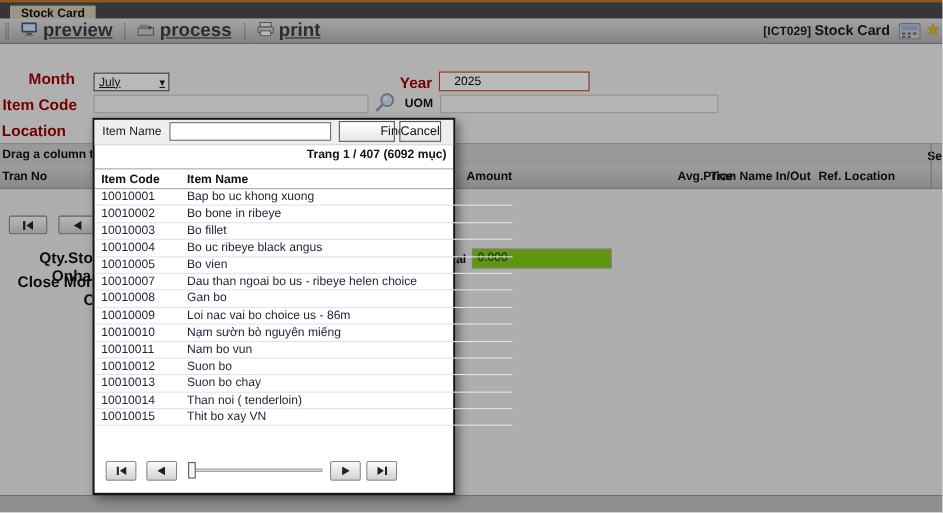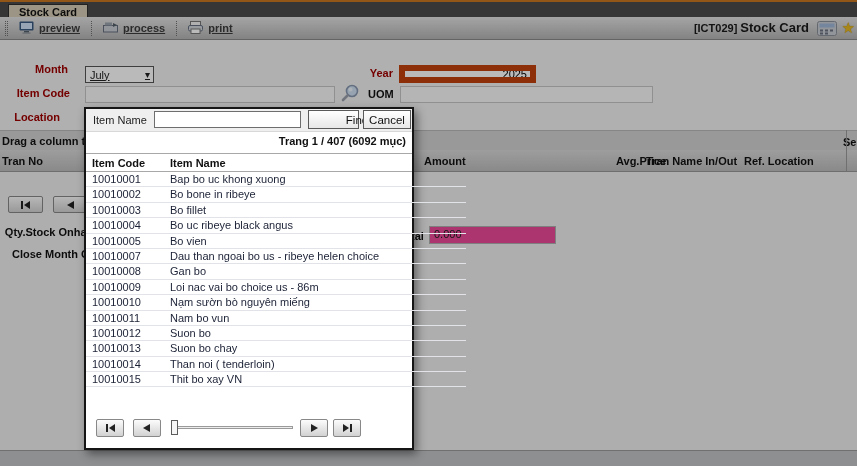--- a/index.html
+++ b/index.html
@@ -10,35 +10,35 @@
 
   
   .topline { left:0; top:0; width:857px; height:2px; background:#c87820; }
   .tabrow { left:0; top:2px; width:857px; height:15px; background:#4a4a4a; }
   .tab { left:8px; top:2px; height:15px; padding:1px 10px 0 10px; background:#d6cdb8; border:1px solid #2e2e2e; border-bottom:none; font-weight:bold; font-size:11px; color:#111; }
 
   
   .toolbar { left:0; top:17px; width:857px; height:23px; background:linear-gradient(#e2e2e2,#b4b4b4); border-bottom:1px solid #8a8a8a; display:flex; align-items:center; }
   .tb-sep { border-left:1px dotted #6e6e6e; height:15px; margin:0 5px; }
   .tb-btn { display:flex; align-items:center; gap:5px; padding:0 6px; cursor:pointer; }
-  .tb-btn span.lbl { font-weight:bold; font-size:11px; color:#3c3c3c; text-decoration:underline; }
+  .tb-btn span.lbl { font-weight:bold; font-size:17px; color:#3c3c3c; text-decoration:underline; }
   .tb-title { position:absolute; right:48px; top:3px; width:400px; text-align:right; white-space:nowrap; }
   .tb-title .code { font-weight:bold; font-size:11px; color:#1a1a1a; }
   .tb-title .name { font-weight:bold; font-size:13px; color:#1a1a1a; }
   .tb-ico-right { position:absolute; top:4px; }
   .star { color:#e6b821; font-size:15px; line-height:14px; text-shadow:0 0 1px #8a6d10; }
 
   
-  .rlabel { font-weight:bold; color:#a00000; font-size:11px; text-align:right; }
+  .rlabel { font-weight:bold; color:#a00000; font-size:14px; text-align:right; }
   .blabel { font-weight:bold; color:#111; font-size:11px; }
-  .field-box { background:#fff; border:6px solid #c2410c; font-size:11px; padding:0 3px; font-family:"Liberation Sans",sans-serif;text-align:right; }
+  .field-box { background:#fff; border:1px solid #c2410c; font-size:11px; padding:0 13px; font-family:"Liberation Sans",sans-serif; }
   .field-flat { background:#f8f8f8; border:1px solid #c6c6c6; }
   .select { background:#fff; border:1px solid #555; display:flex; align-items:center; justify-content:space-between; padding:0 3px 0 4px; font-size:11px; }
   .select .chev { font-size:10px; color:#222; }
-  .total-field { background:#ec4899; border:1px solid #aeaeae; font-size:11px; color:#222; padding:1px 0 0 4px; }
+  .total-field { background:#84cc16; border:1px solid #aeaeae; font-size:11px; color:#222; padding:1px 0 0 4px; }
 
   
   .groupbar { left:0; top:130px; width:857px; height:20px; background:#d2d2d2; border-top:1px solid #b8b8b8; }
   .gridhead { left:0; top:150px; width:857px; height:22px; background:linear-gradient(#d8d8d8,#bdbdbd); border-bottom:1px solid #979797; }
   .gridhead span { position:absolute; top:5px; font-weight:bold; font-size:11px; color:#111; white-space:nowrap; }
   .gridbody { left:0; top:172px; width:857px; height:278px; background:#efefef; }
   .bottomstrip { left:0; top:450px; width:857px; height:16px; background:#c2c4c6; border-top:1px solid #9a9a9a; }
 
   .btn3d { background:linear-gradient(#fcfcfc,#d2d2d2); border:1px solid #888; border-radius:2px; display:flex; align-items:center; justify-content:center; }
 
@@ -176,21 +176,21 @@
 
   <div class="abs bottomstrip"></div>
 
   <div class="abs backdrop"></div>
 
   <div class="abs dialog">
     <div class="dlg-top">
       <span class="flabel">Item Name</span>
       <input class="dlg-input" value="" style="">
       <div class="dlgbtn" style="left:222px; width:51px;padding-left:47px;">Find</div>
-      <div class="dlgbtn" style="left:277px; width:48px;">Cancel</div>
+      <div class="dlgbtn" style="left:277px; width:38px;">Cancel</div>
     </div>
     <div class="dlg-paging">Trang 1 / 407 (6092 mục)</div>
     <div class="dlg-colhead">
       <span style="left:6px;">Item Code</span>
       <span style="left:84px;">Item Name</span>
     </div>
     <div class="dlg-rows">
       <div class="dlg-row">
           <span class="code">10010001</span>
           <span class="name">Bap bo uc khong xuong</span>

